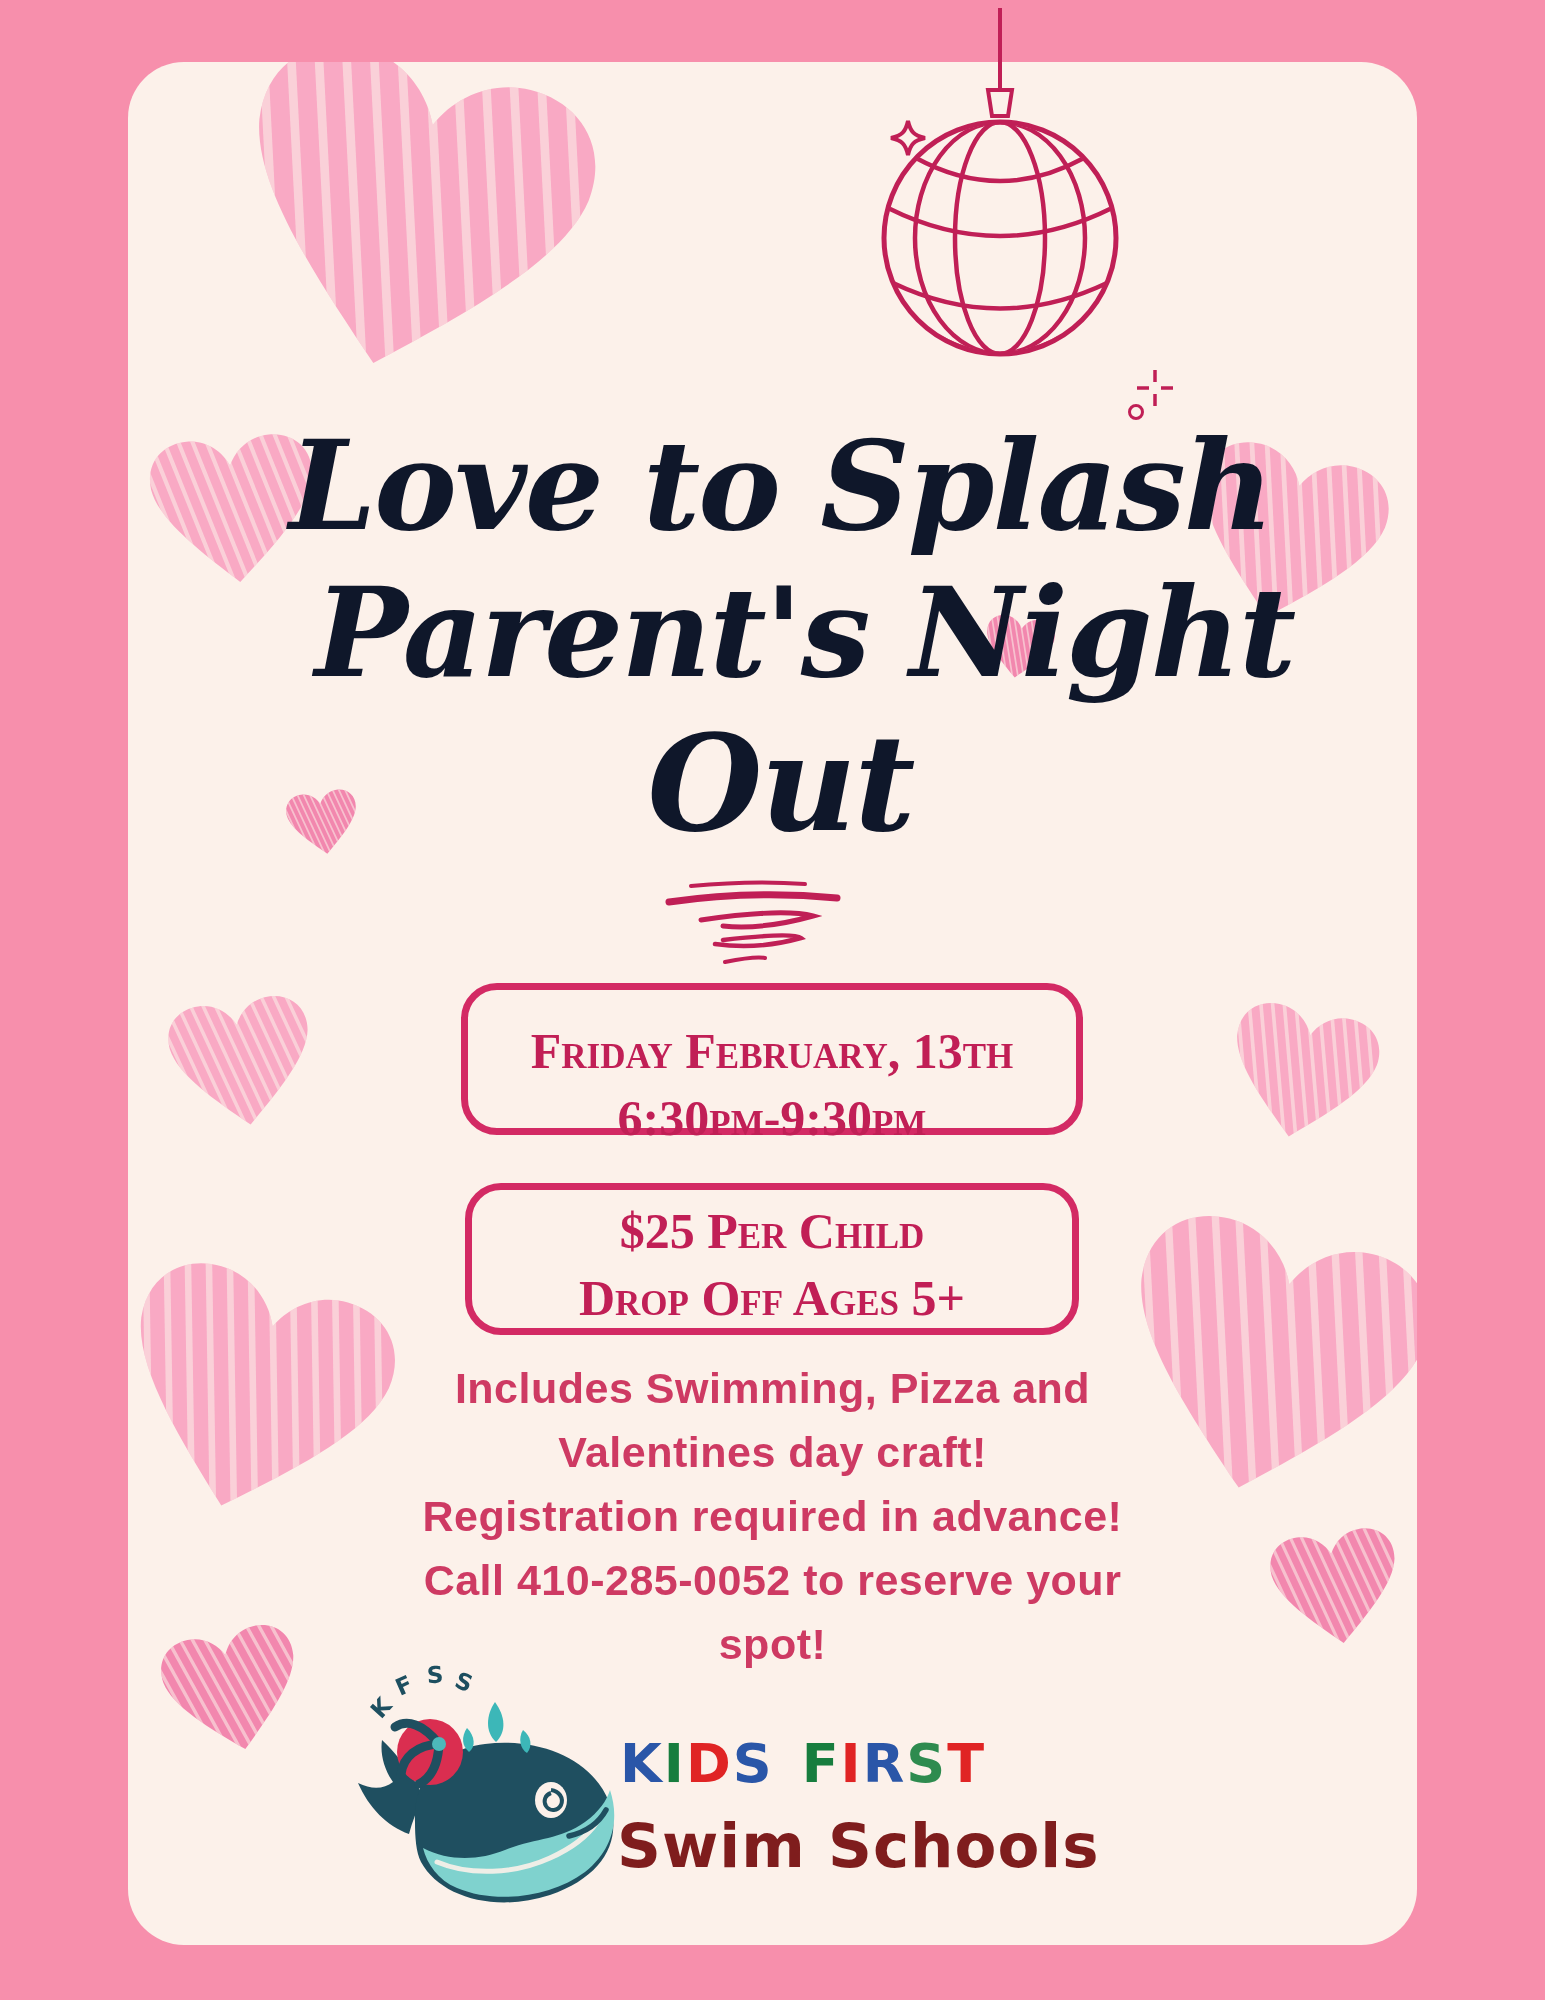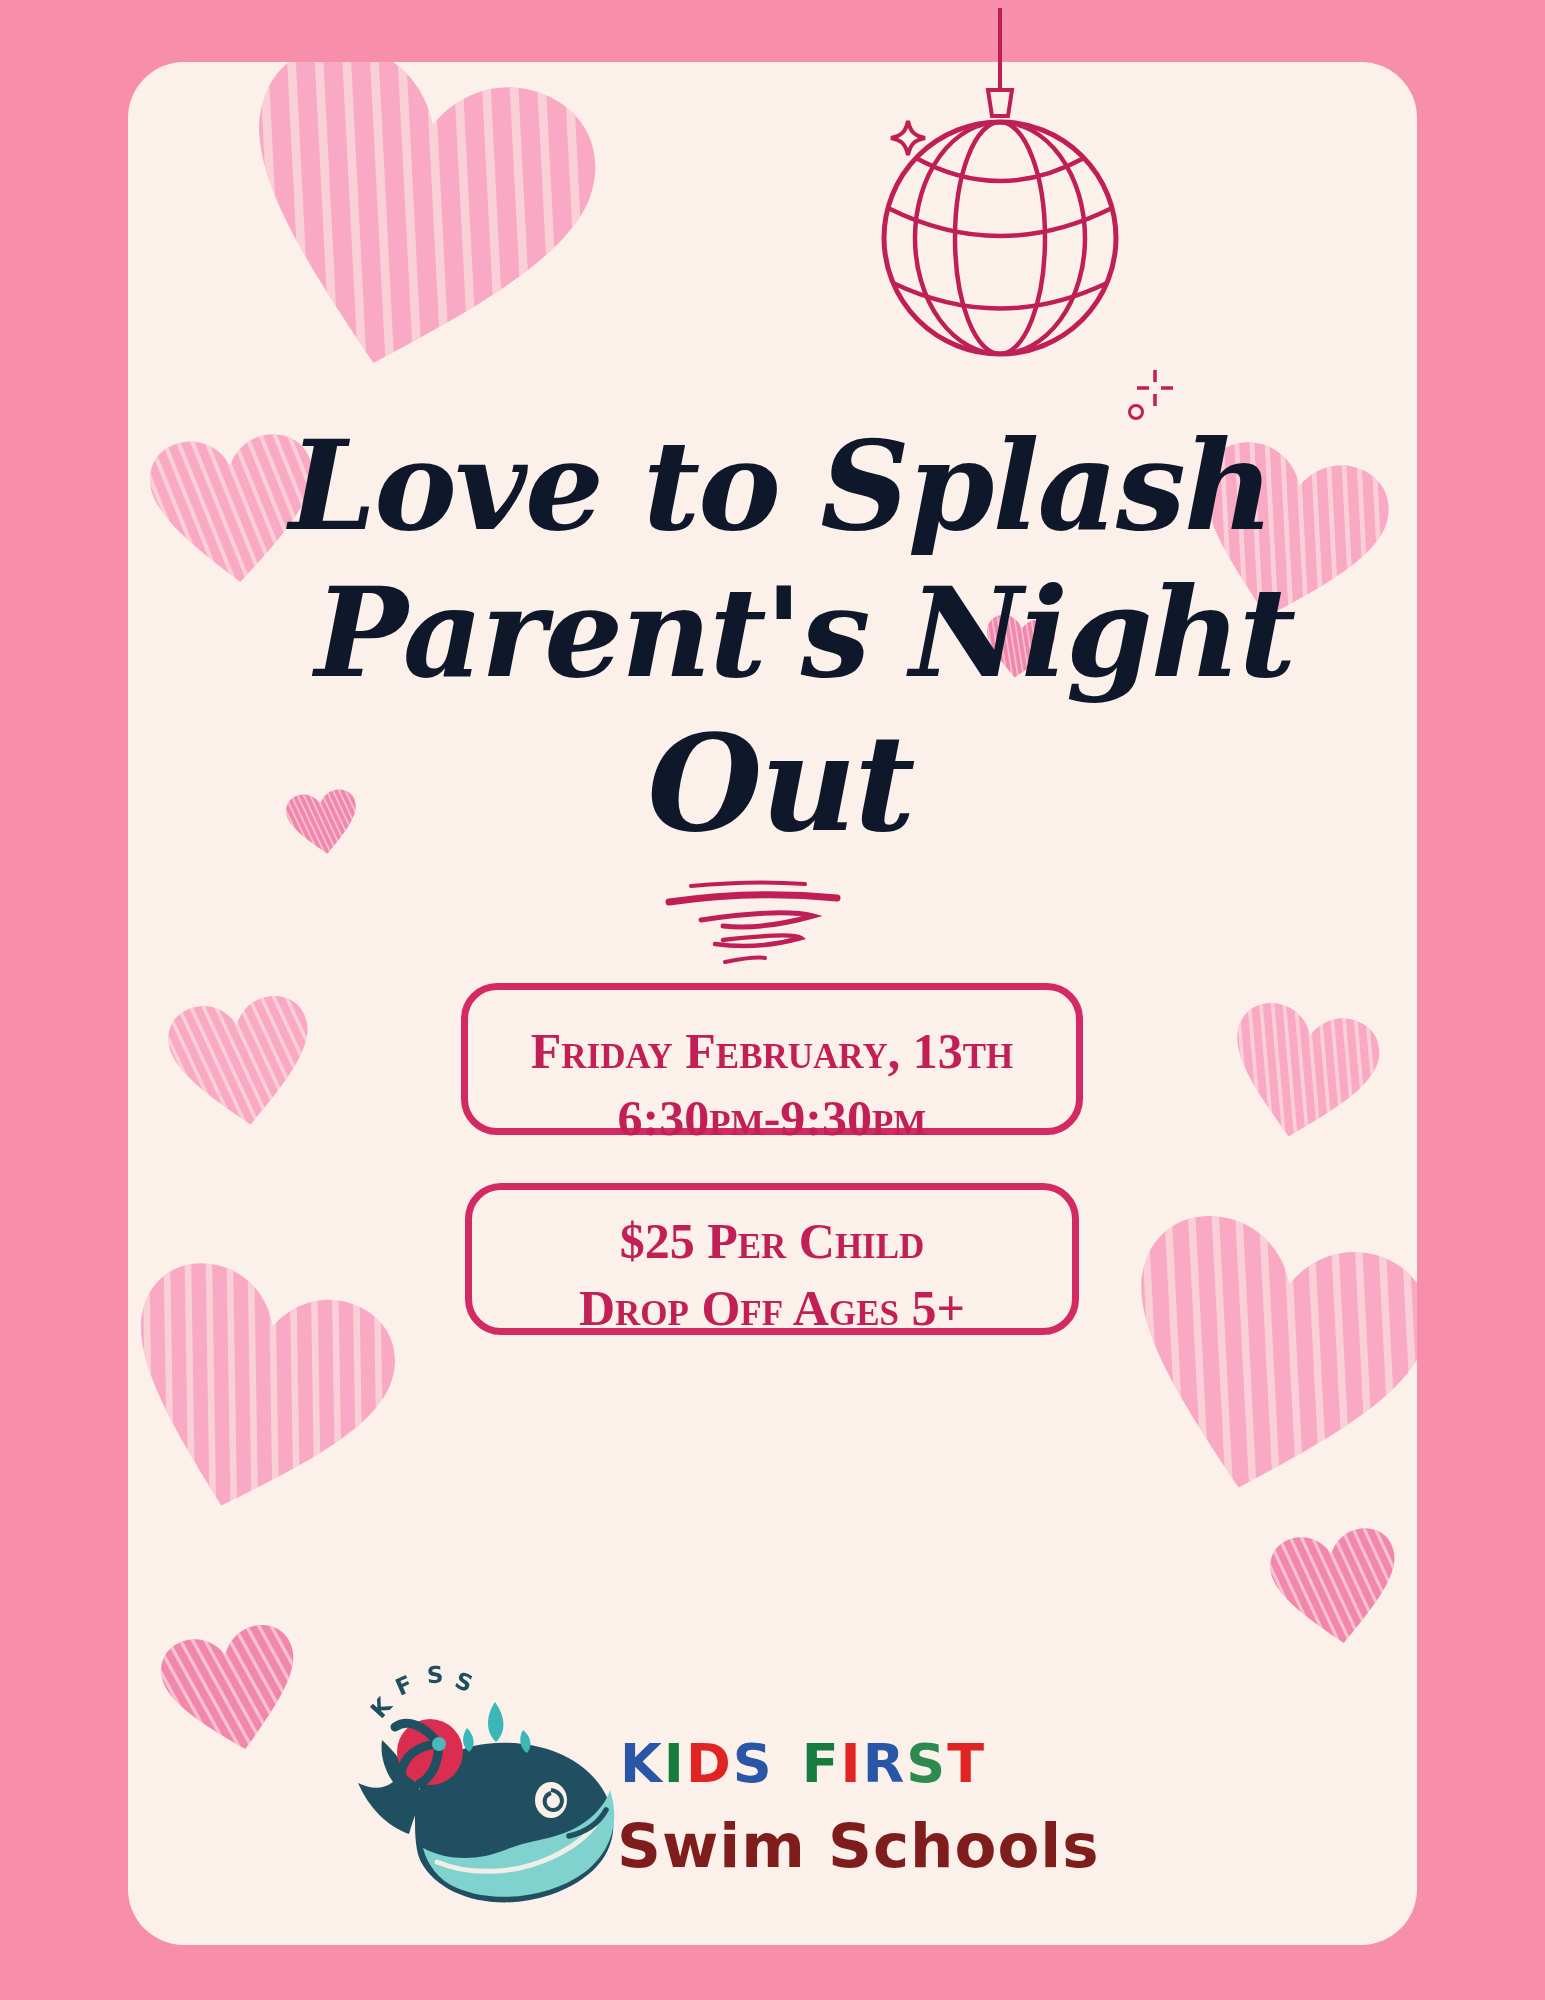--- a/index.html
+++ b/index.html
@@ -27,21 +27,21 @@
   #title2{top:562px;font-size:124px;padding-left:24px;}
   #title3{top:708px;font-size:132px;}
   .squiggle{position:absolute;left:663px;top:878px;width:180px;height:92px;}
   
   .info-box{
     position:absolute;box-sizing:border-box;border:7px solid #D32A64;border-radius:36px;
     text-align:center;font-family:"Liberation Serif",serif;font-variant:small-caps;
     font-weight:bold;color:#C11F56;
   }
   #date-box{left:461px;top:983px;width:622px;height:152px;font-size:50px;line-height:1.34;padding-top:28px;}
-  #price-box{left:465px;top:1183px;width:614px;height:152px;font-size:50px;line-height:1.34;padding-top:18px;}
+  #price-box{left:465px;top:1183px;width:614px;height:152px;font-size:50px;line-height:1.34;padding-top:8px;}
   
   .details{
     position:absolute;left:272px;top:1356px;width:1001px;text-align:center;
     font-size:43px;line-height:64px;color:#CE3A63;font-weight:bold;
     letter-spacing:0.5px;
   }
   
   .logo{position:absolute;left:345px;top:1652px;width:800px;height:270px;}
   .logo-mark{position:absolute;left:0;top:0;width:290px;height:255px;}
   .kids-first{
@@ -165,20 +165,27 @@
   <div class="info-box" id="date-box">
     <div>Friday February, 13th</div>
     <div>6:30pm-9:30pm</div>
   </div>
 
   <div class="info-box" id="price-box">
     <div>$25 Per Child</div>
     <div>Drop Off Ages 5+</div>
   </div>
 
+  <div class="details">
+    <div>Includes Swimming, Pizza and</div>
+    <div>Valentines day craft!</div>
+    <div>Registration required in advance!</div>
+    <div>Call 410-285-0052 to reserve your</div>
+    <div>spot!</div>
+  </div>
 
   <div class="logo">
     <svg class="logo-mark" viewBox="0 0 290 255">
 
       <path d="M64 182 C42 174 24 156 13 131 C27 138 39 137 48 130 C39 117 35 102 37 88 C53 103 68 124 78 144 C72 158 67 170 64 182 Z" fill="#1F4F60"></path>
 
       <path d="M70 170 C68 125 95 98 140 92 C195 85 248 108 264 150 C278 188 258 225 205 243 C150 261 95 245 76 210 C71 200 70 185 70 170 Z" fill="#1F4F60"></path>
 
       <path d="M78 196 C105 210 135 208 160 198 C190 186 215 188 240 170 C254 160 262 148 265 138 C274 165 270 196 240 220 C205 246 150 252 112 236 C93 228 82 212 78 196 Z" fill="#7FD2CE"></path>
       <path d="M92 210 C125 224 170 222 205 206 C225 197 242 185 252 170" stroke="#FCF1EA" stroke-width="5" fill="none" opacity="0.9" stroke-linecap="round"></path>

